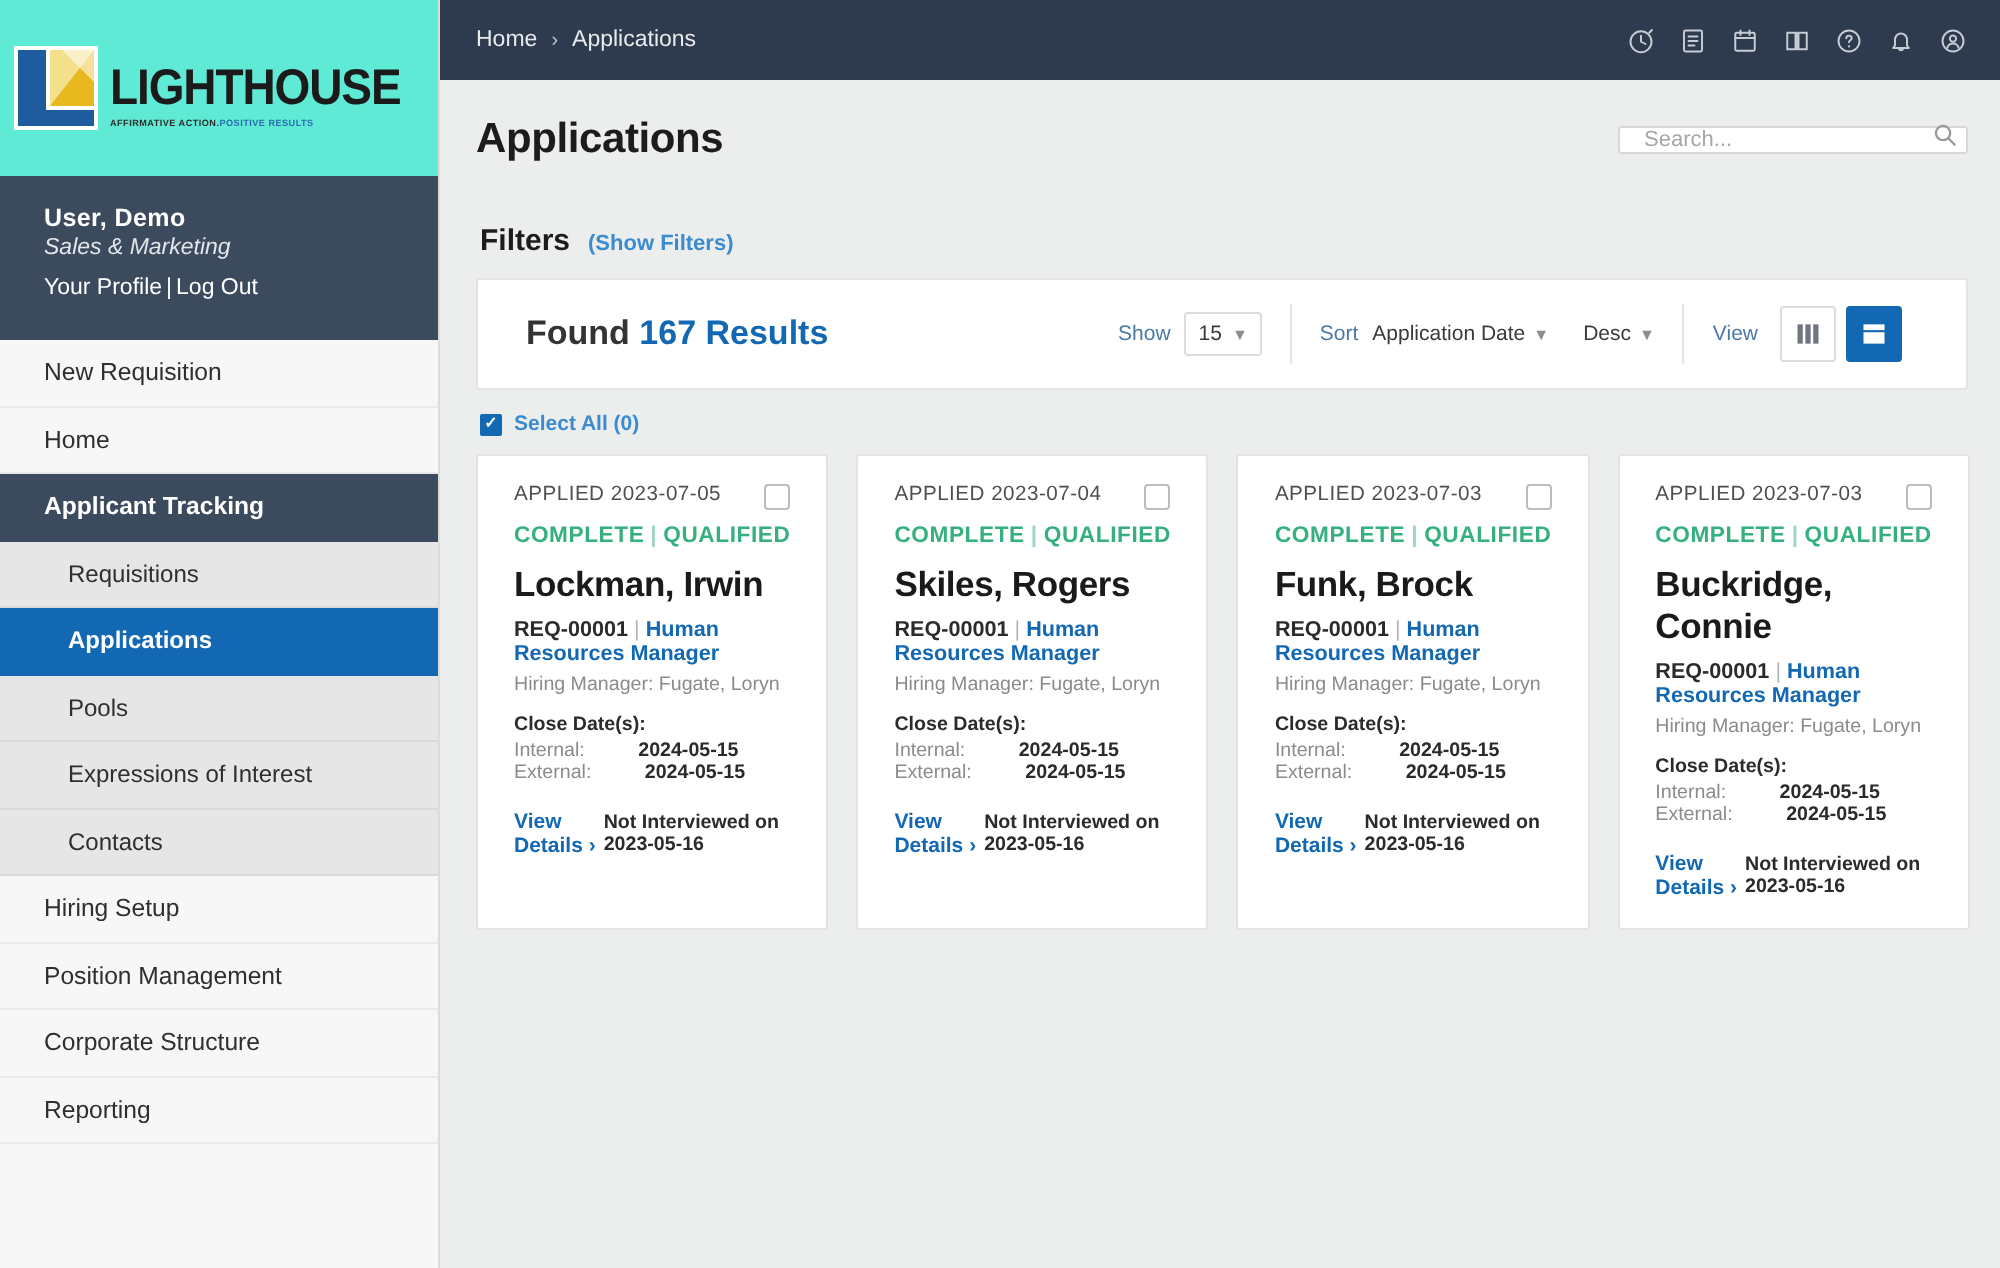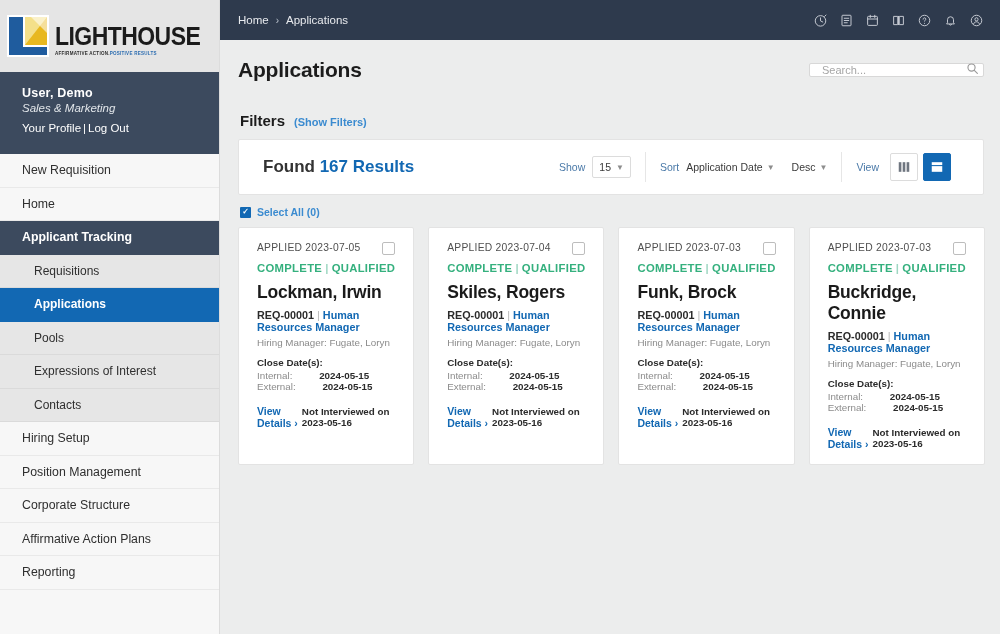--- a/index.html
+++ b/index.html
@@ -16,21 +16,21 @@
   
   .sidebar {
     width: 220px; height: 634px;
     background: #f7f7f7;
     flex: 0 0 220px;
     display: flex; flex-direction: column;
     border-right: 1px solid #dcdcdc;
     overflow: hidden;
   }
   .logo-area {
-    height: 72px; background: #e5e5e5;
+    height: 88px; background: #5eead4;
     display: flex; align-items: center; justify-content: center;
   }
   .logo { display: flex; align-items: flex-end; gap: 6px; }
   .logo-mark { width: 42px; height: 42px; position: relative; }
   .logo-text-wrap { display: flex; flex-direction: column; }
   .logo-word {
     font-family: "Liberation Sans", sans-serif;
     font-weight: bold; font-size: 25px; letter-spacing: -0.6px;
     color: #1b1b1b; line-height: 1; transform: scaleX(0.92);
     transform-origin: left bottom;
@@ -247,23 +247,20 @@
           <span>Contacts</span>
         </div>
         <div class="nav-item">
           <span>Hiring Setup</span>
         </div>
         <div class="nav-item">
           <span>Position Management</span>
         </div>
         <div class="nav-item">
           <span>Corporate Structure</span>
-        </div>
-        <div class="nav-item">
-          <span>Affirmative Action Plans</span>
         </div>
         <div class="nav-item">
           <span>Reporting</span>
         </div>
       </div>
   </div>
 
   <div class="main">
 
     <div class="topbar">

